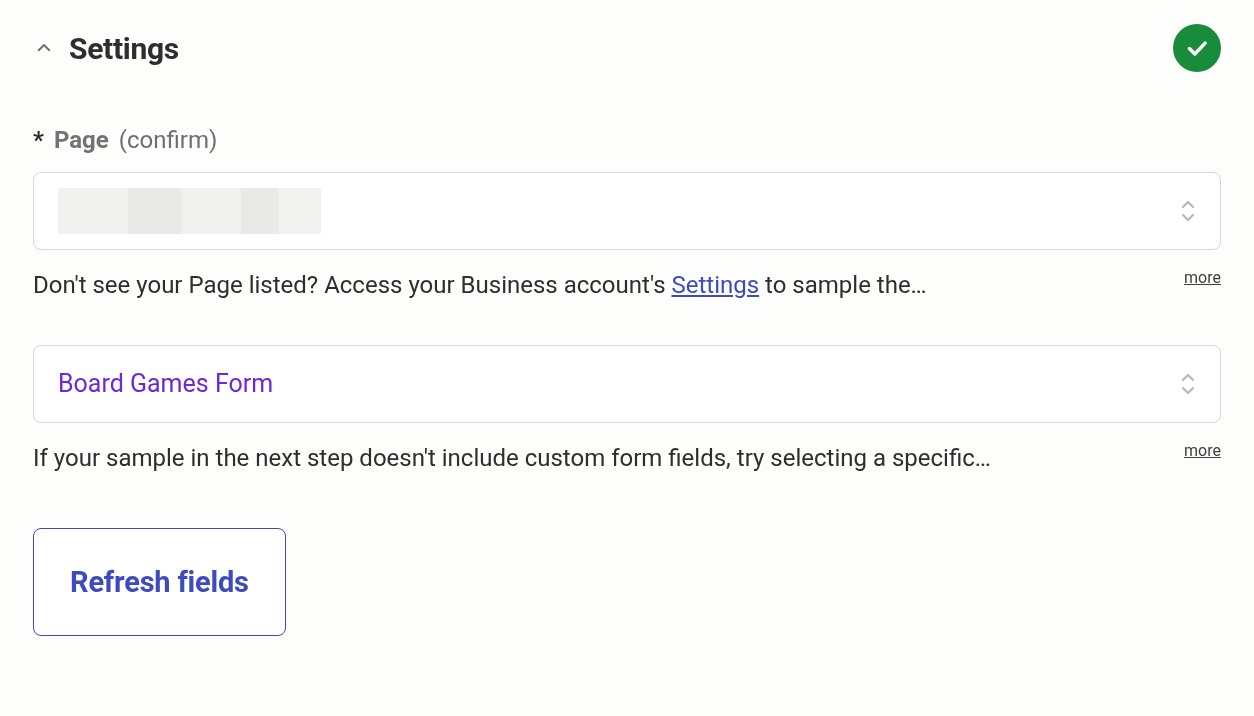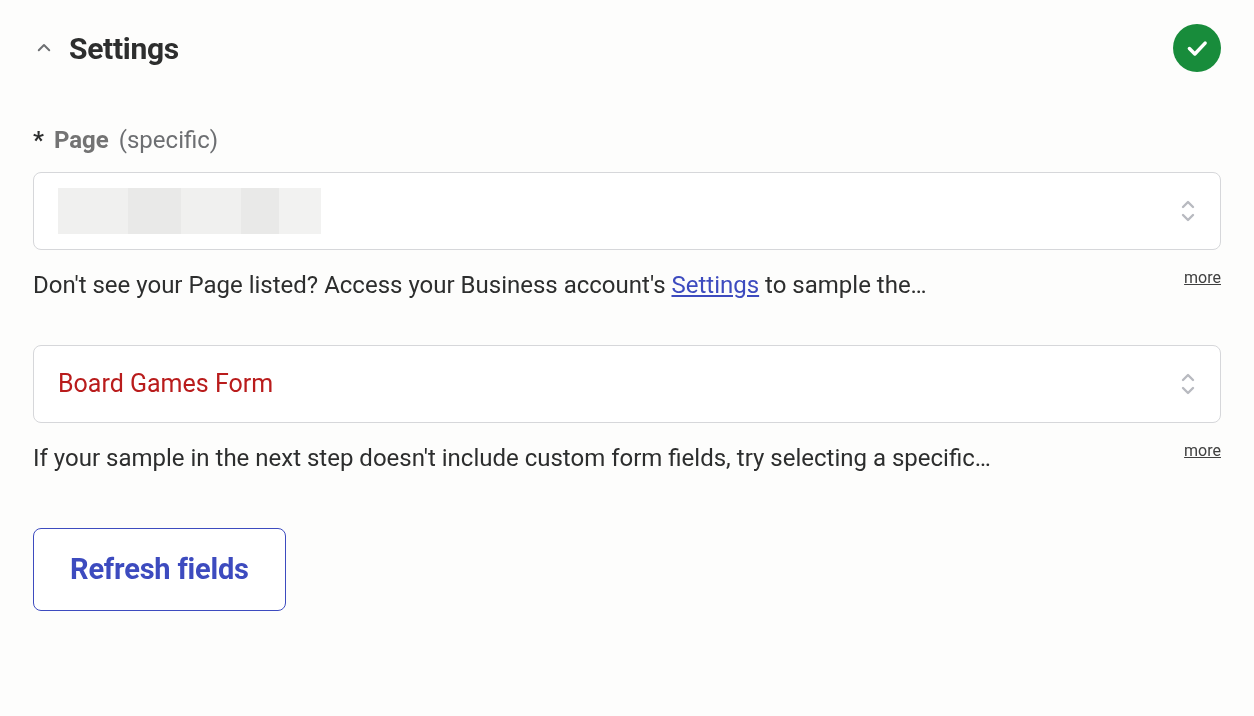--- a/index.html
+++ b/index.html
@@ -105,21 +105,21 @@
       height: 46px;
       background: #eeeeed;
     }
     .rb1 { width: 70px; background: #f0f0ef; }
     .rb2 { width: 53px; background: #e9e9e8; }
     .rb3 { width: 60px; background: #f0f0ef; }
     .rb4 { width: 38px; background: #e9e9e8; }
     .rb5 { width: 42px; background: #f2f2f1; }
     .select-value {
       font-size: 25px;
-      color: #b91c1c;
+      color: #6d28d9;
     }
     .up-down-icon {
       width: 20px;
       height: 28px;
       display: flex;
       flex-direction: column;
       align-items: center;
       justify-content: center;
       gap: 2px;
     }
@@ -152,21 +152,21 @@
       text-decoration: underline;
       cursor: pointer;
       white-space: nowrap;
     }
     .button-row {
       display: flex;
       gap: 36px;
       margin-top: 52px;
     }
     .btn {
-      height: 83px;
+      height: 108px;
       padding: 0 36px;
       border-radius: 8px;
       font-size: 29px;
       font-weight: 700;
       cursor: pointer;
       display: flex;
       align-items: center;
       justify-content: center;
       letter-spacing: -0.2px;
     }
@@ -198,21 +198,21 @@
     <svg viewBox="0 0 24 24">
       <path d="M5 12.5 L10 17.5 L19.5 7.5" stroke-linecap="round" stroke-linejoin="round"></path>
     </svg>
   </div>
 </div>
 
 <div class="field-group">
   <div class="field-label-row">
     <span class="asterisk">*</span>
     <span class="field-label">Page</span>
-    <span class="required-text">(specific)</span>
+    <span class="required-text">(confirm)</span>
   </div>
   <div class="select-box">
     <div class="select-redacted">
       <div class="redact-block rb1"></div>
       <div class="redact-block rb2"></div>
       <div class="redact-block rb3"></div>
       <div class="redact-block rb4"></div>
       <div class="redact-block rb5"></div>
     </div>
     <div class="up-down-icon">

